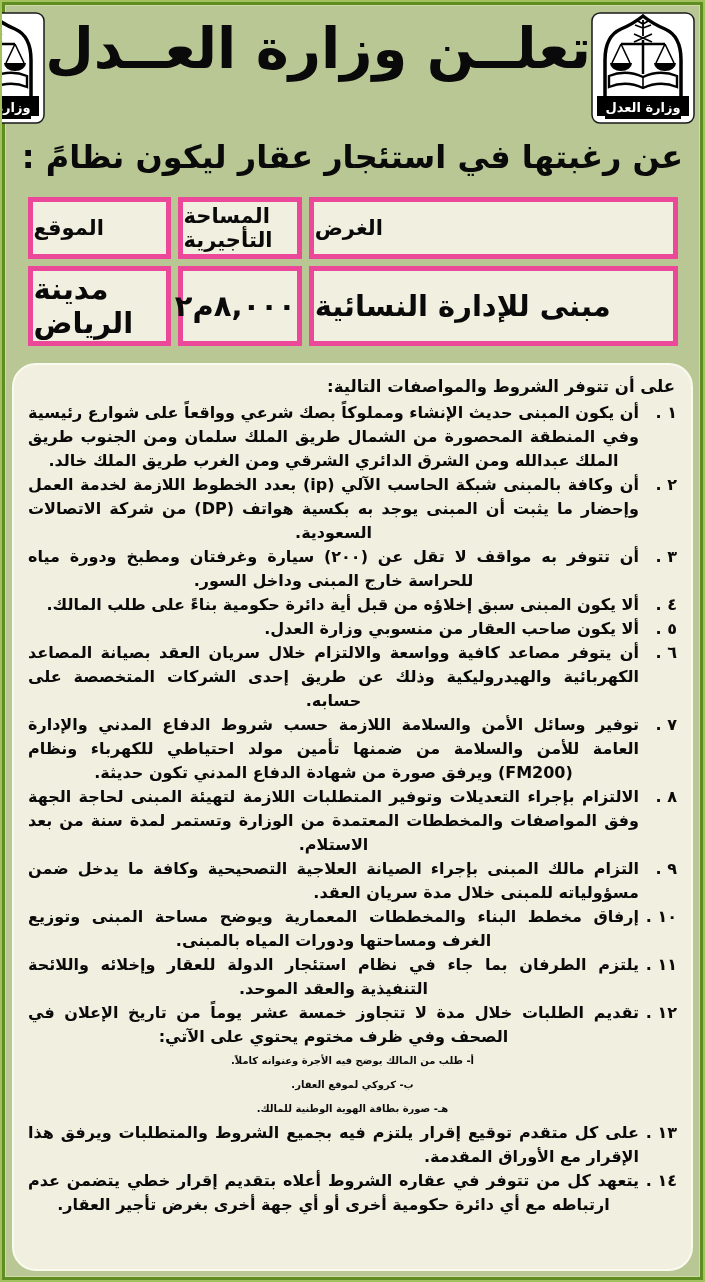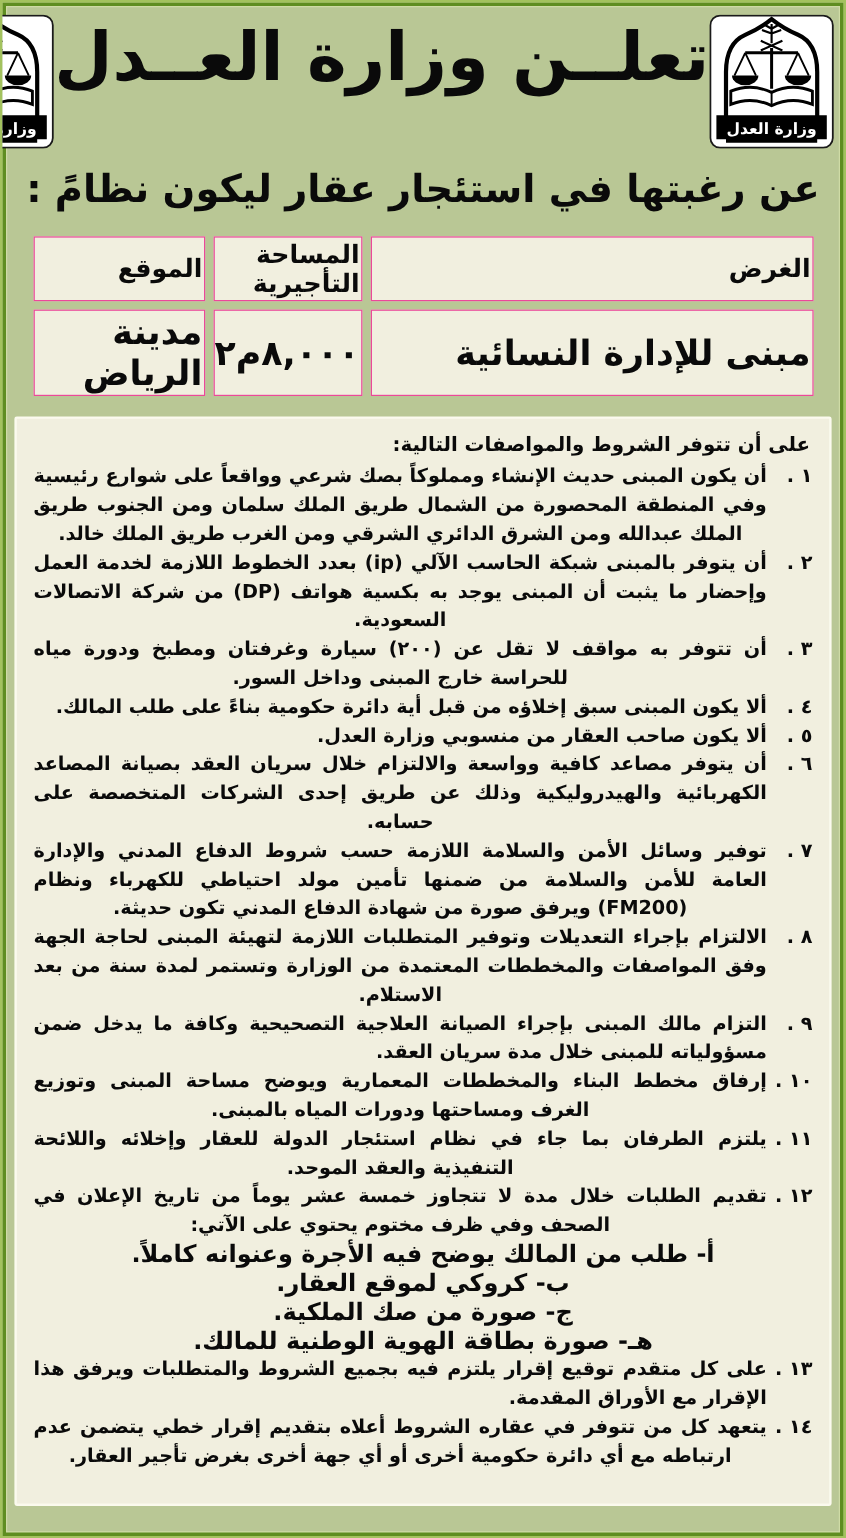--- a/index.html
+++ b/index.html
@@ -23,45 +23,45 @@
     margin-top:8px;white-space:nowrap;letter-spacing:-1px;
   }
   .subtitle{
     text-align:center;font-size:32px;font-weight:bold;margin-top:14px;line-height:1.2;
   }
   table.tbl{
     width:664px;margin:14px auto 0;border-collapse:separate;border-spacing:7px;
     direction:rtl;table-layout:fixed;
   }
   table.tbl td{
-    background:#f1efdf;border:1px solid #ec4899;text-align:right;
+    background:#f1efdf;border:5px solid #ec4899;text-align:left;
     font-weight:bold;vertical-align:middle;
   }
   .col-purpose{width:58%;}
   .col-area{width:19.5%;}
   .col-location{width:22.5%;}
   tr.hrow td{height:50px;font-size:21px;}
   tr.vrow td{height:58px;font-size:29px;}
   .box{
     margin:10px 2px 0;height:908px;box-sizing:border-box;
-    background:#f1efdf;border:2px solid #fbfaee;border-radius:2px;
+    background:#f1efdf;border:2px solid #fbfaee;border-radius:24px;
     padding:10px 14px;overflow:hidden;
   }
   .intro{font-size:16.5px;font-weight:bold;line-height:24px;margin:0 2px 2px;}
   .item{display:flex;direction:rtl;}
   .num{
     flex:0 0 38px;box-sizing:border-box;padding-left:6px;
     font-weight:bold;font-size:16px;line-height:24px;text-align:right;white-space:nowrap;
   }
   .txt{
     flex:1;font-weight:bold;font-size:16px;line-height:24px;
     text-align:justify;text-align-last:right;
   }
   .cl .txt{text-align-last:center;}
-  .sub{font-weight:bold;font-size:20px;line-height:24px;text-align:center;}
+  .sub{font-weight:bold;font-size:10px;line-height:24px;text-align:center;}
   svg text{font-family:"DejaVu Sans",sans-serif;}
 </style>
 </head>
 <body>
 
 <div class="ad">
 
   <div class="hdr">
 
     <svg class="logo" viewBox="0 0 104 112" xmlns="http://www.w3.org/2000/svg">
@@ -125,21 +125,21 @@
 
   <div class="box">
     <div class="intro">على أن تتوفر الشروط والمواصفات التالية:</div>
 
     <div class="item cl">
       <span class="num">١ .</span>
       <span class="txt">أن يكون المبنى حديث الإنشاء ومملوكاً بصك شرعي وواقعاً على شوارع رئيسية وفي المنطقة المحصورة من الشمال طريق الملك سلمان ومن الجنوب طريق الملك عبدالله ومن الشرق الدائري الشرقي ومن الغرب طريق الملك خالد.</span>
     </div>
     <div class="item cl">
       <span class="num">٢ .</span>
-      <span class="txt">أن يتوفر بالمبنى شبكة الحاسب الآلي (ip) بعدد الخطوط اللازمة لخدمة العمل وإحضار ما يثبت أن المبنى يوجد به بكسية هواتف (DP) من شركة الاتصالات السعودية.</span>
+      <span class="txt">أن وكافة بالمبنى شبكة الحاسب الآلي (ip) بعدد الخطوط اللازمة لخدمة العمل وإحضار ما يثبت أن المبنى يوجد به بكسية هواتف (DP) من شركة الاتصالات السعودية.</span>
     </div>
     <div class="item cl">
       <span class="num">٣ .</span>
       <span class="txt">أن تتوفر به مواقف لا تقل عن (٢٠٠) سيارة وغرفتان ومطبخ ودورة مياه للحراسة خارج المبنى وداخل السور.</span>
     </div>
     <div class="item">
       <span class="num">٤ .</span>
       <span class="txt">ألا يكون المبنى سبق إخلاؤه من قبل أية دائرة حكومية بناءً على طلب المالك.</span>
     </div>
     <div class="item">
@@ -169,21 +169,20 @@
     <div class="item cl">
       <span class="num">١١ .</span>
       <span class="txt">يلتزم الطرفان بما جاء في نظام استئجار الدولة للعقار وإخلائه واللائحة التنفيذية والعقد الموحد.</span>
     </div>
     <div class="item cl">
       <span class="num">١٢ .</span>
       <span class="txt">تقديم الطلبات خلال مدة لا تتجاوز خمسة عشر يوماً من تاريخ الإعلان في الصحف وفي ظرف مختوم يحتوي على الآتي:</span>
     </div>
     <div class="sub">أ- طلب من المالك يوضح فيه الأجرة وعنوانه كاملاً.</div>
     <div class="sub">ب- كروكي لموقع العقار.</div>
-    <div class="sub">ج- صورة من صك الملكية.</div>
     <div class="sub">هـ- صورة بطاقة الهوية الوطنية للمالك.</div>
     <div class="item">
       <span class="num">١٣ .</span>
       <span class="txt">على كل متقدم توقيع إقرار يلتزم فيه بجميع الشروط والمتطلبات ويرفق هذا الإقرار مع الأوراق المقدمة.</span>
     </div>
     <div class="item cl">
       <span class="num">١٤ .</span>
       <span class="txt">يتعهد كل من تتوفر في عقاره الشروط أعلاه بتقديم إقرار خطي يتضمن عدم ارتباطه مع أي دائرة حكومية أخرى أو أي جهة أخرى بغرض تأجير العقار.</span>
     </div>
 

